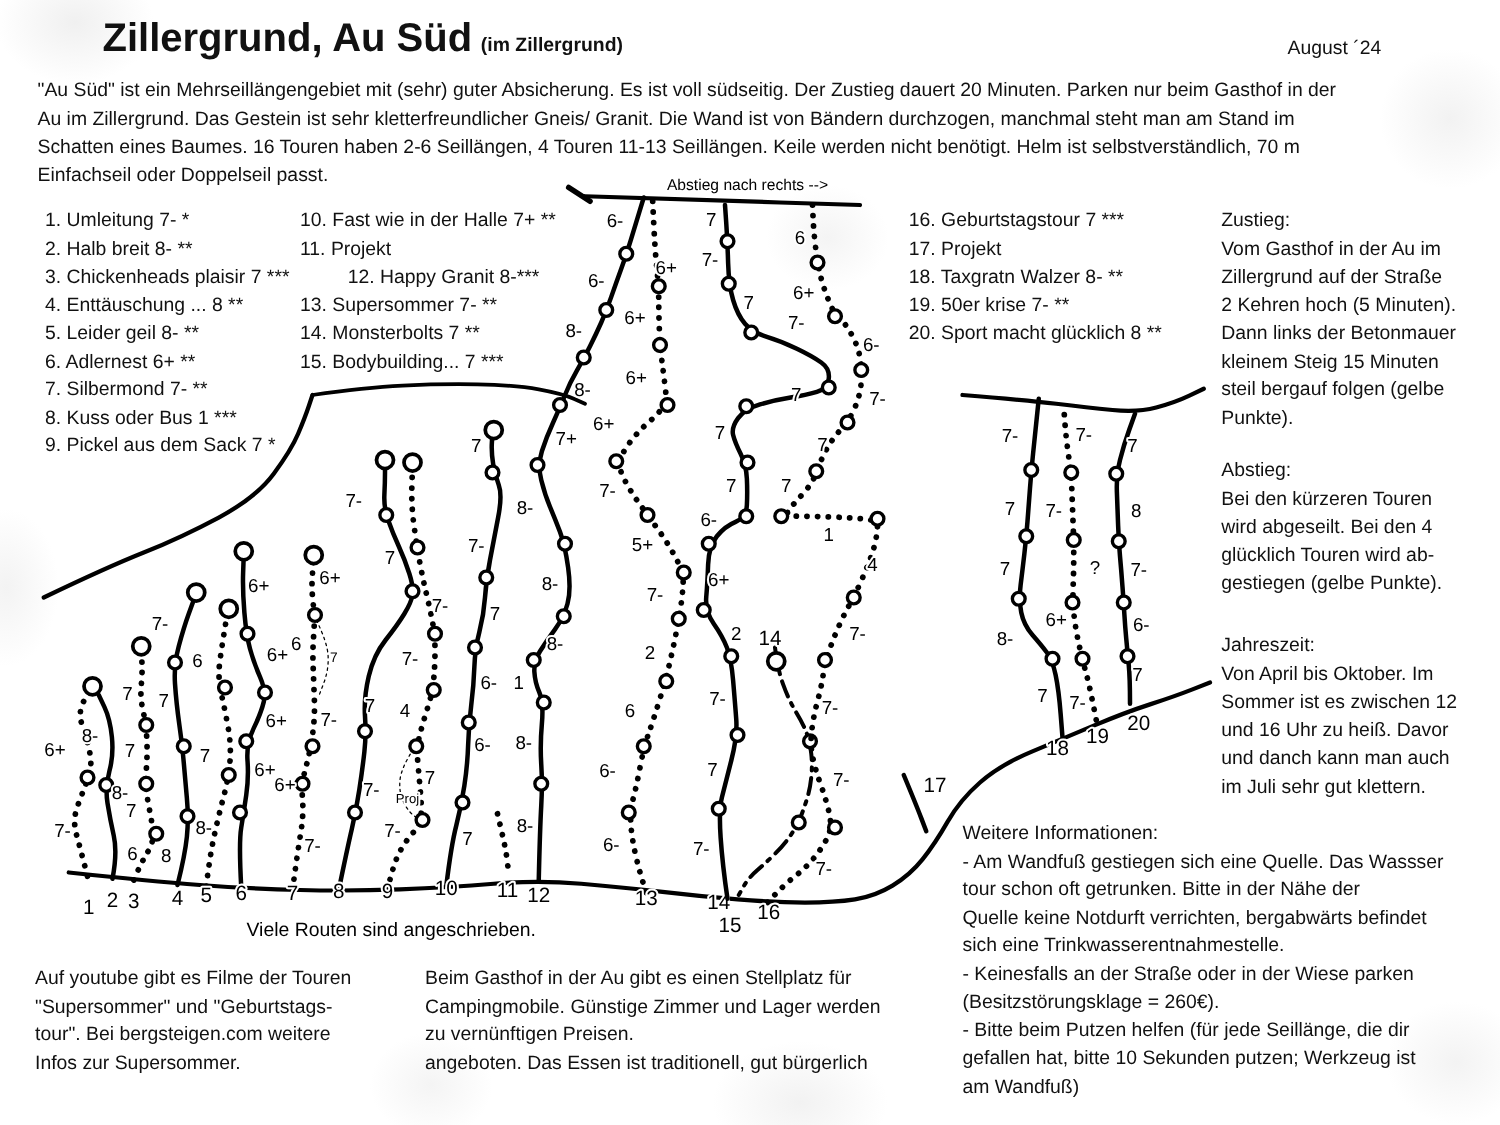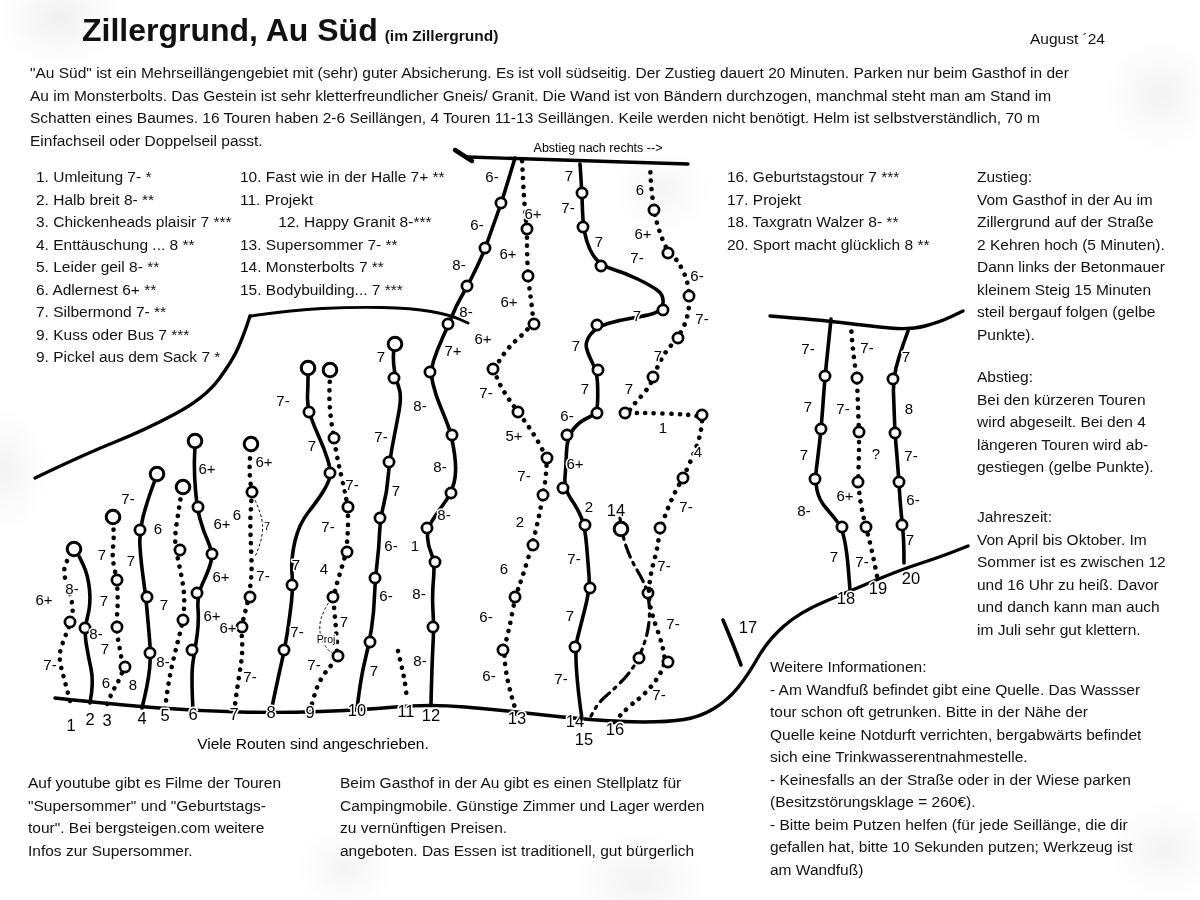--- a/index.html
+++ b/index.html
@@ -44,79 +44,80 @@
 </head>
 <body>
 
 <div class="abs title">
   <span>Zillergrund, Au Süd</span><span class="sub">(im Zillergrund)</span>
 </div>
 <div class="abs date tblock">August ´24</div>
 
 <div class="abs tblock intro">
     <div>"Au Süd" ist ein Mehrseillängengebiet mit (sehr) guter Absicherung. Es ist voll südseitig. Der Zustieg dauert 20 Minuten. Parken nur beim Gasthof in der</div>
-    <div>Au im Monsterbolts. Das Gestein ist sehr kletterfreundlicher Gneis/ Granit. Die Wand ist von Bändern durchzogen, manchmal steht man am Stand im</div>
+    <div>Au im Zillergrund. Das Gestein ist sehr kletterfreundlicher Gneis/ Granit. Die Wand ist von Bändern durchzogen, manchmal steht man am Stand im</div>
     <div>Schatten eines Baumes. 16 Touren haben 2-6 Seillängen, 4 Touren 11-13 Seillängen. Keile werden nicht benötigt. Helm ist selbstverständlich, 70 m</div>
     <div>Einfachseil oder Doppelseil passt.</div>
   </div>
 
 <div class="abs tblock col-left">
     <div>1. Umleitung 7- *</div>
     <div>2. Halb breit  8- **</div>
     <div>3. Chickenheads plaisir 7 ***</div>
     <div>4. Enttäuschung ... 8 **</div>
     <div>5. Leider geil  8- **</div>
     <div>6. Adlernest  6+ **</div>
     <div>7. Silbermond 7- **</div>
-    <div>9. Kuss oder Bus 7 ***</div>
+    <div>8. Kuss oder Bus 1 ***</div>
     <div>9. Pickel aus dem Sack 7 *</div>
   </div>
 <div class="abs tblock col-mid">
     <div>10. Fast wie in der Halle 7+ **</div>
     <div>11. Projekt</div>
     <div>12. Happy Granit 8-***</div>
     <div>13. Supersommer 7- **</div>
     <div>14. Monsterbolts 7 **</div>
     <div>15. Bodybuilding... 7 ***</div>
   </div>
 <div class="abs tblock col-right">
     <div>16. Geburtstagstour 7 ***</div>
     <div>17. Projekt</div>
     <div>18. Taxgratn Walzer 8- **</div>
+    <div>19. 50er krise 7- **</div>
     <div>20. Sport macht glücklich 8 **</div>
   </div>
 
 <div class="abs tblock zustieg">
     <div>Zustieg:</div>
     <div>Vom Gasthof in der Au im</div>
     <div>Zillergrund auf der Straße</div>
     <div>2 Kehren hoch (5 Minuten).</div>
     <div>Dann links der Betonmauer</div>
     <div>kleinem Steig 15 Minuten</div>
     <div>steil bergauf folgen (gelbe</div>
     <div>Punkte).</div>
   </div>
 <div class="abs tblock abstieg">
     <div>Abstieg:</div>
     <div>Bei den kürzeren Touren</div>
     <div>wird abgeseilt. Bei den 4</div>
-    <div>längeren Touren wird ab-</div>
+    <div>glücklich Touren wird ab-</div>
     <div>gestiegen (gelbe Punkte).</div>
   </div>
 <div class="abs tblock jahreszeit">
     <div>Jahreszeit:</div>
     <div>Von April bis Oktober. Im</div>
     <div>Sommer ist es zwischen 12</div>
     <div>und 16 Uhr zu heiß. Davor</div>
     <div>und danch kann man auch</div>
     <div>im Juli sehr gut klettern.</div>
   </div>
 <div class="abs tblock weitere">
     <div>Weitere Informationen:</div>
-    <div>- Am Wandfuß befindet gibt eine Quelle. Das Wassser</div>
+    <div>- Am Wandfuß gestiegen sich eine Quelle. Das Wassser</div>
     <div>tour schon oft getrunken. Bitte in der Nähe der</div>
     <div>Quelle keine Notdurft verrichten, bergabwärts befindet</div>
     <div>sich eine Trinkwasserentnahmestelle.</div>
     <div>- Keinesfalls an der Straße oder in der Wiese parken</div>
     <div>(Besitzstörungsklage = 260€).</div>
     <div>- Bitte beim Putzen helfen (für jede Seillänge, die dir</div>
     <div>gefallen hat, bitte 10 Sekunden putzen; Werkzeug ist</div>
     <div>am Wandfuß)</div>
   </div>
 <div class="abs tblock youtube">

